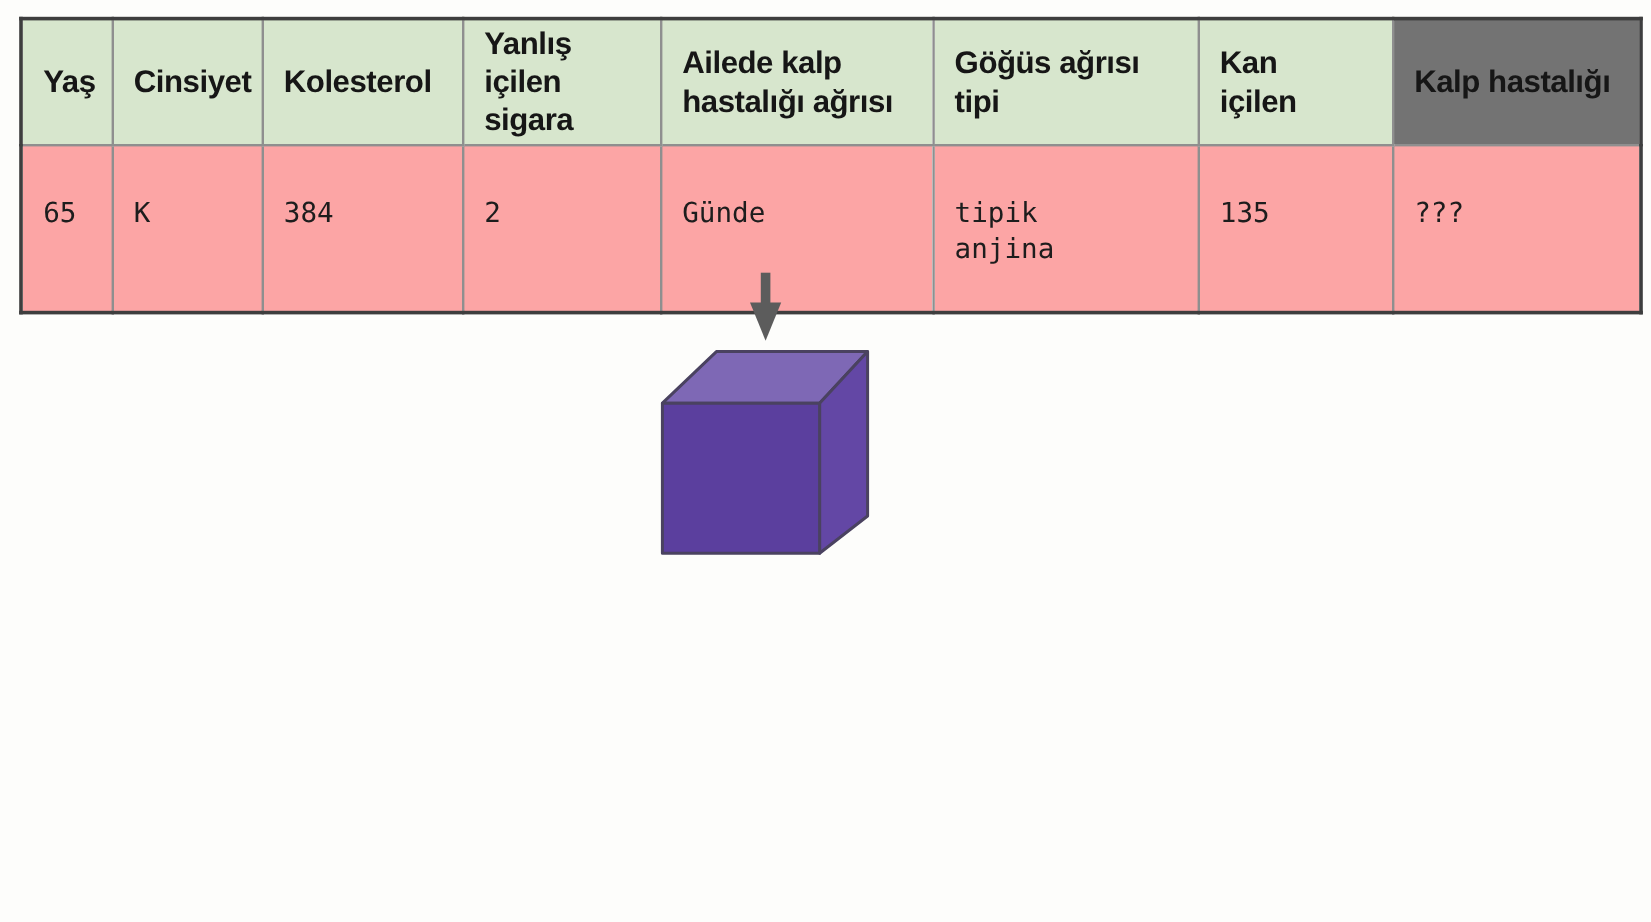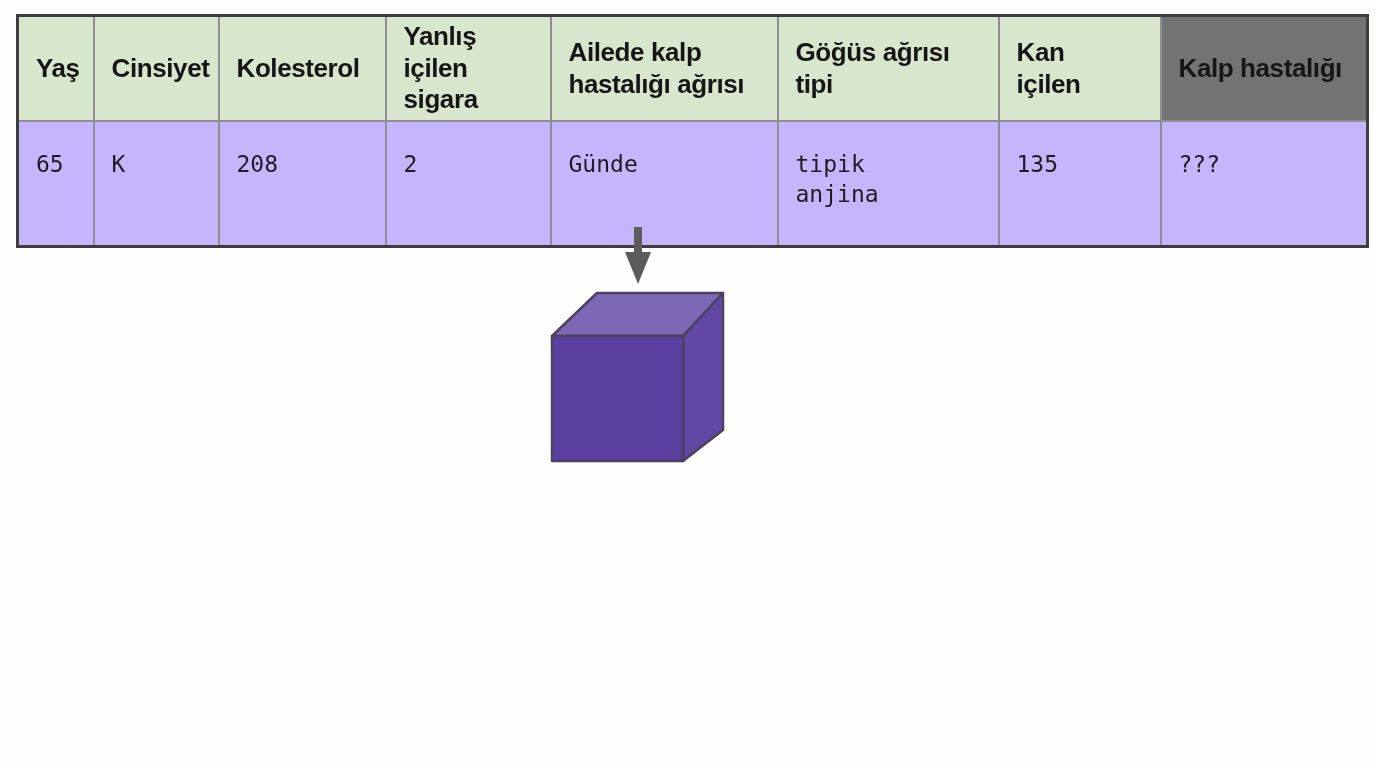--- a/index.html
+++ b/index.html
@@ -43,24 +43,24 @@
     font-weight: bold;
     letter-spacing: -0.4px;
     line-height: 1.22;
     color: #161616;
   }
   table.data-table th.target-col {
     background: #737373;
   }
   table.data-table td {
     height: 95px;
-    background: #c4b5fd;
+    background: #fca5a5;
     vertical-align: top;
     text-align: left;
-    padding: 28px 6px 0 17px;
+    padding: 42px 6px 0 17px;
     font-family: "DejaVu Sans Mono", monospace;
     font-size: 23px;
     line-height: 1.3;
     color: #1d1d1d;
   }
 
   
   .flow-arrow {
     position: absolute;
     left: 623px;
@@ -103,21 +103,21 @@
 tipi</th>
         <th>Kan
 içilen</th>
         <th class="target-col">Kalp hastalığı</th>
       </tr>
     </thead>
     <tbody>
       <tr>
         <td>65</td>
         <td>K</td>
-        <td>208</td>
+        <td>384</td>
         <td>2</td>
         <td>Günde</td>
         <td>tipik
 anjina</td>
         <td>135</td>
         <td>???</td>
       </tr>
     </tbody>
   </table>
 

